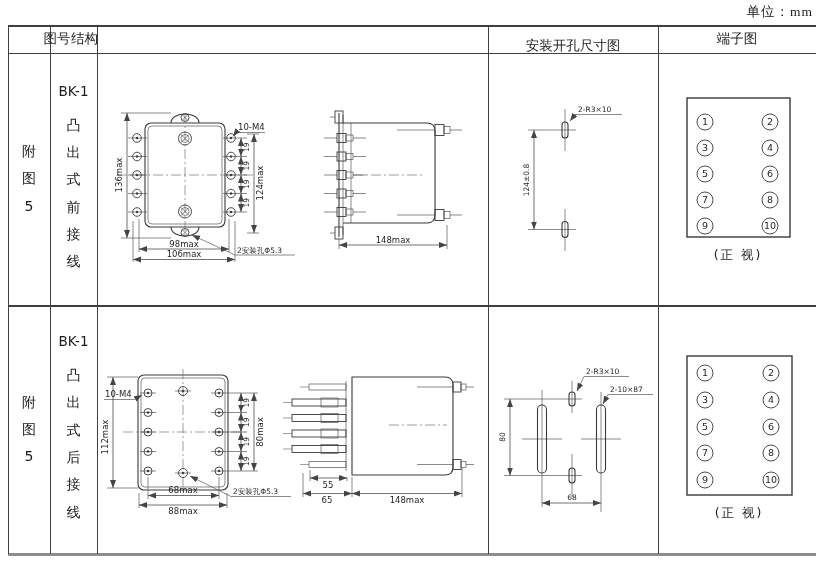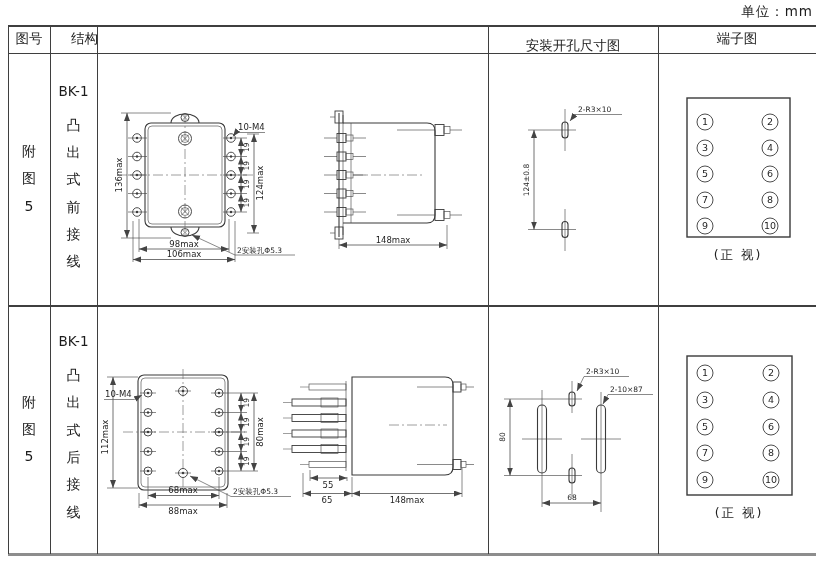--- a/index.html
+++ b/index.html
@@ -1,18 +1,18 @@
 <!DOCTYPE html>
 <html><head>
 <meta charset="utf-8">
 <style>
   html,body{margin:0;padding:0;background:#fff;}
   .page{position:relative;width:823px;height:569px;background:#fff;
         font-family:"DejaVu Sans","Liberation Sans",sans-serif;color:#222;overflow:hidden;}
-  .unit{position:absolute;top:3px;right:10px;font-size:13.5px;color:#1c1c1c;letter-spacing:1px;}
+  .unit{position:absolute;top:3px;right:10px;font-size:13.5px;color:#1c1c1c;letter-spacing:1px;font-family:Liberation Serif, serif;}
   
   .hline{position:absolute;background:#3f3f3f;}
   .vline{position:absolute;background:#3f3f3f;width:1px;}
   .cell{position:absolute;display:flex;align-items:center;justify-content:center;}
   .hdr{font-size:13.5px;color:#1c1c1c;}
   .vtext{white-space:pre-line;text-align:center;font-size:14px;line-height:1.95;color:#1c1c1c;}
   .structcell{flex-direction:column;gap:13px;}
   .model{font-size:13.5px;color:#1c1c1c;}
   svg{position:absolute;overflow:visible;}
   svg .ln{stroke:#3a3a3a;stroke-width:1.1;fill:none;}
@@ -37,21 +37,21 @@
   <div class="hline" style="left:8px;top:25px;width:808px;height:2px;"></div>
   <div class="hline" style="left:8px;top:53px;width:808px;height:1px;"></div>
   <div class="hline" style="left:8px;top:305px;width:808px;height:2px;"></div>
   <div class="hline" style="left:8px;top:553px;width:808px;height:3px;background:#8d8d8d;"></div>
   <div class="vline" style="left:8px;top:25px;height:529px;"></div>
   <div class="vline" style="left:50px;top:25px;height:529px;"></div>
   <div class="vline" style="left:97px;top:25px;height:529px;"></div>
   <div class="vline" style="left:488px;top:25px;height:529px;"></div>
   <div class="vline" style="left:658px;top:25px;height:529px;"></div>
 
-  <div class="cell hdr" style="left:8px;top:25px;width:42px;height:28px;">图号</div>
+  <div class="cell hdr" style="left:8px;top:25px;width:42px;height:28px;padding-left:28px;">图号</div>
   <div class="cell hdr" style="left:61px;top:25px;width:47px;height:28px;">结构</div>
   <div class="cell hdr" style="left:488px;top:32px;width:170px;height:28px;">安装开孔尺寸图</div>
   <div class="cell hdr" style="left:658px;top:25px;width:158px;height:28px;">端子图</div>
 
   <div class="cell" style="left:8px;top:53px;width:42px;height:252px;">
     <div class="vtext">附
 图
 5</div>
   </div>
   <div class="cell structcell" style="left:50px;top:53px;width:47px;height:252px;">

